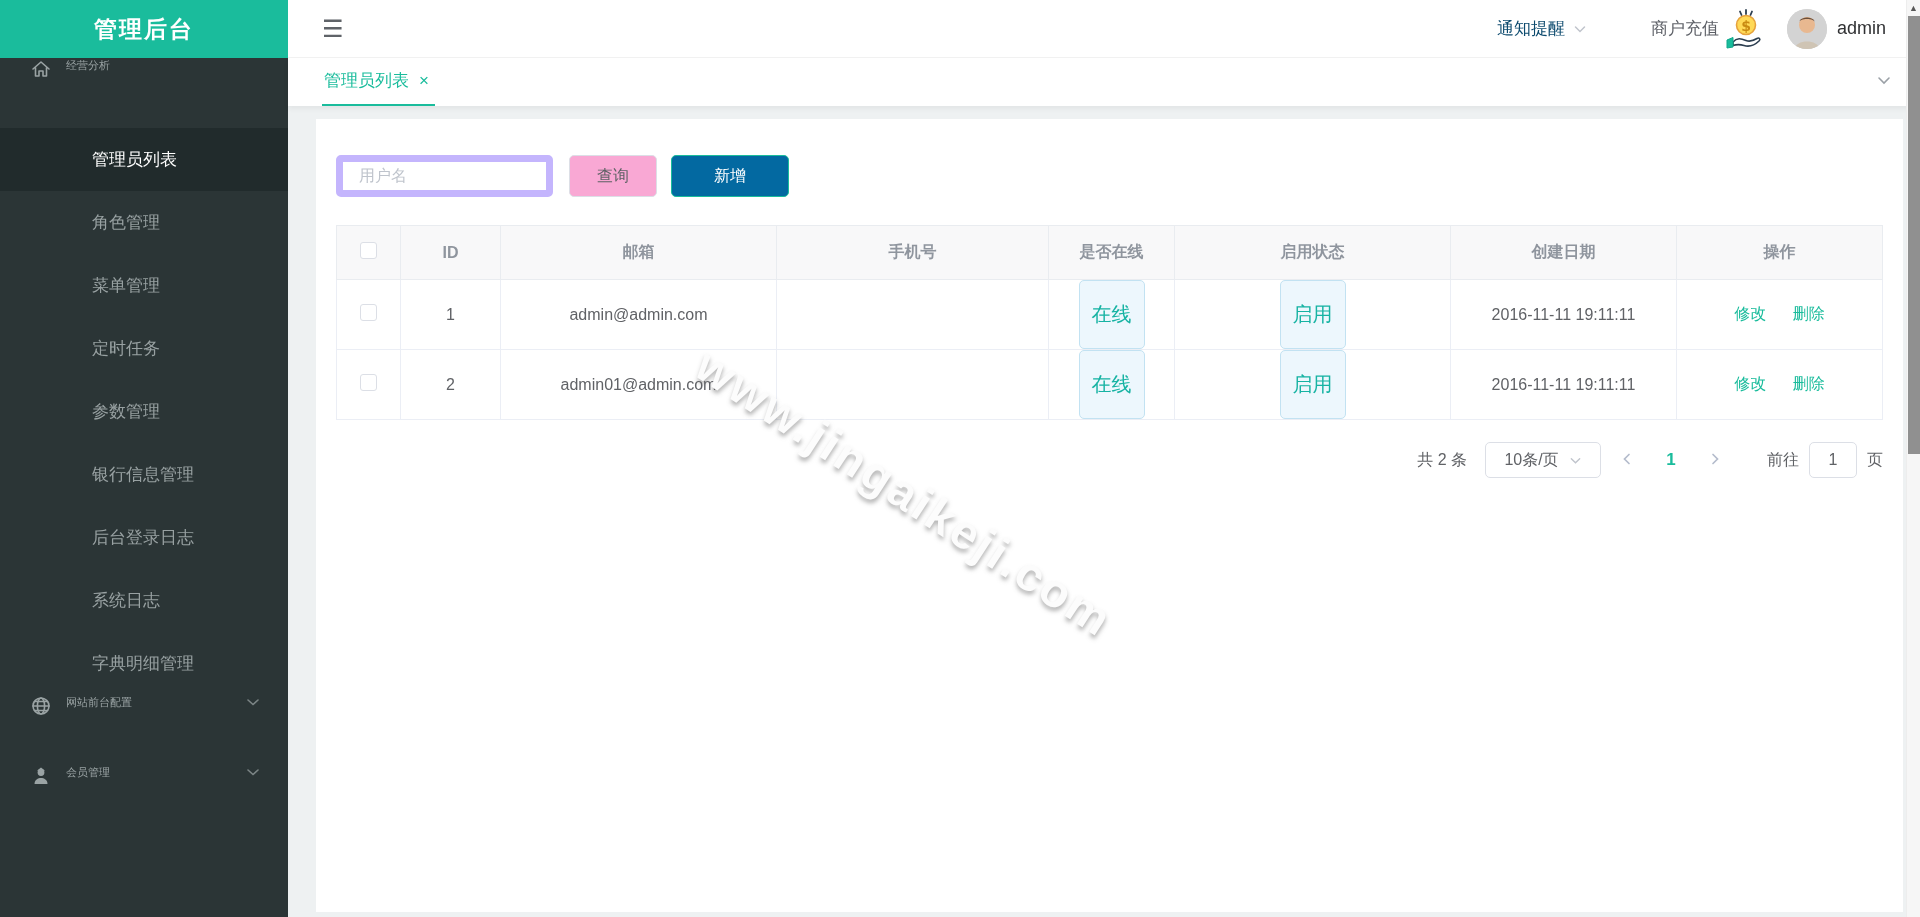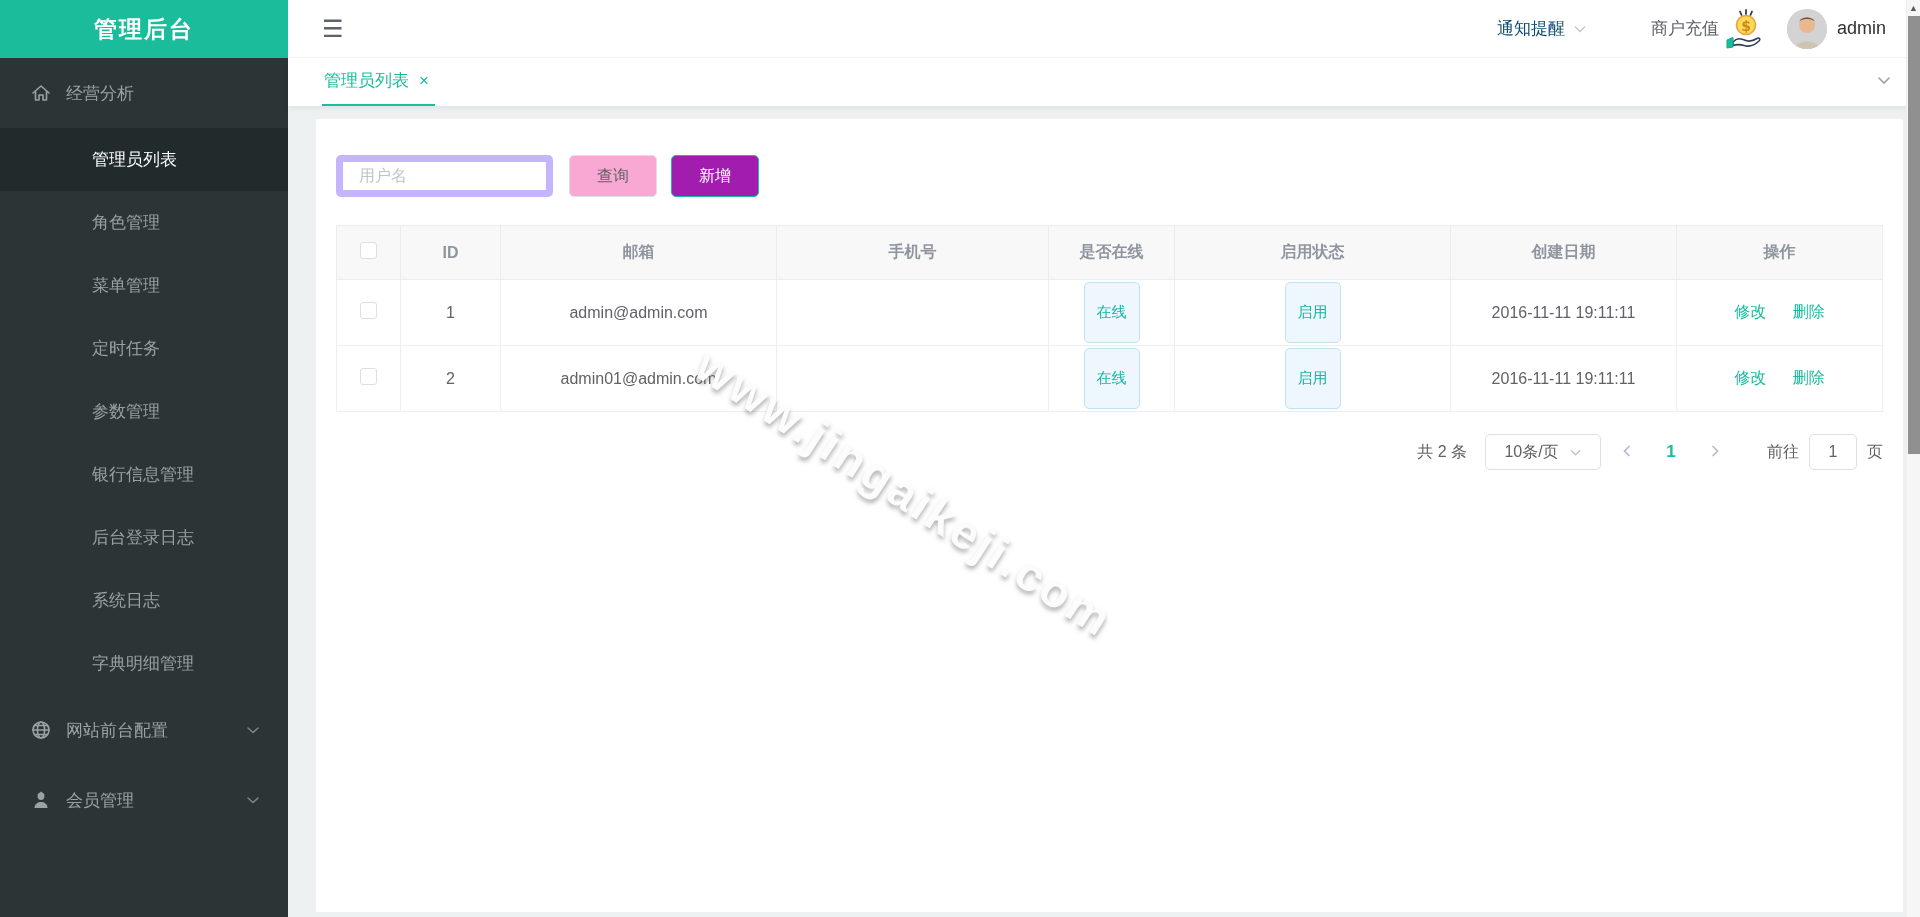--- a/index.html
+++ b/index.html
@@ -3,21 +3,21 @@
 <meta charset="utf-8">
 <style>
   * { margin:0; padding:0; box-sizing:border-box; }
   html,body { width:1920px; height:917px; overflow:hidden; font-family:"Liberation Sans","DejaVu Sans",sans-serif; background:#eef1f2; }
   .app { display:flex; width:100%; height:100%; position:relative; }
 
   
   .sidebar { width:288px; height:100%; background:#2b3536; flex:0 0 288px; display:flex; flex-direction:column; }
   .logo { height:58px; background:#1abc9c; color:#fff; font-size:23px; font-weight:bold; display:flex; align-items:center; justify-content:center; letter-spacing:2px; }
   .menu { flex:1; overflow:hidden; }
-  .menu-item { height:70px; display:flex; align-items:center; padding:0 28px 0 30px; color:#9aa3a4; font-size:17px; cursor:pointer; }
+  .menu-item { height:70px; display:flex; align-items:flex-start; padding:0 28px 0 30px; color:#9aa3a4; font-size:11px; cursor:pointer; }
   .menu-item .mi-icon { width:22px; height:22px; margin-right:14px; flex:0 0 22px; }
   .menu-item .mi-label { flex:1; }
   .menu-item.active-parent { color:#f2f4f4; }
   .menu-item .chev { width:14px; height:14px; opacity:.8; }
   .submenu { }
   .sub-item { height:63px; line-height:63px; padding-left:92px; color:#98a1a2; font-size:17px; cursor:pointer; }
   .sub-item.active { background:#212b2c; color:#ffffff; }
 
   
   .main { flex:1; display:flex; flex-direction:column; min-width:0; }
@@ -40,30 +40,30 @@
 
   .content { flex:1; padding:13px 17px 5px 28px; position:relative; min-height:0; }
   .card { background:#fff; width:100%; height:100%; padding:36px 20px 20px 20px; position:relative; }
 
   
   .toolbar { display:flex; align-items:center; }
   .search-input { width:217px; height:42px; border:7px solid #c4b5fd; border-radius:5px; padding:0 16px; font-size:16px; color:#606266; outline:none; }
   .search-input::placeholder { color:#bfc4cc; }
   .btn { height:42px; border-radius:5px; font-size:16px; cursor:pointer; }
   .btn-plain { width:88px; margin-left:16px; background:#f9a8d4; border:1px solid #dcdfe6; color:#606266; }
-  .btn-primary { width:88px; margin-left:14px; background:#a21caf; border:1px solid #1abc9c; color:#fff; }
+  .btn-primary { width:118px; margin-left:14px; background:#0369a1; border:1px solid #1abc9c; color:#fff; }
 
   
   table { border-collapse:collapse; table-layout:fixed; width:100%; margin-top:28px; }
   thead th { background:#f8f8f9; color:#8f959e; font-size:16px; font-weight:bold; height:54px; border:1px solid #e9ecf0; border-left:none; text-align:center; }
   thead th:first-child { border-left:1px solid #e9ecf0; }
   tbody td { height:66px; border-bottom:1px solid #ebeef5; border-right:1px solid #ebeef5; text-align:center; color:#606266; font-size:16px; background:transparent; }
   tbody td:first-child { border-left:1px solid #ebeef5; }
   .checkbox { display:inline-block; width:17px; height:17px; border:1px solid #dcdfe6; border-radius:3px; background:#fff; cursor:pointer; }
-  .tag { display:inline-block; padding:20px 12px; font-size:15px; color:#17b3a3; background:#edf7fd; border:1px solid #c2e2f2; border-radius:5px; }
+  .tag { display:inline-block; padding:20px 12px; font-size:20px; color:#17b3a3; background:#edf7fd; border:1px solid #c2e2f2; border-radius:5px; }
   .link { color:#1abc9c; font-size:16px; cursor:pointer; text-decoration:none; }
   .link + .link { margin-left:22px; }
 
   
   .pagination { margin-top:22px; display:flex; align-items:center; justify-content:flex-end; color:#606266; font-size:16px; }
   .pg-total { margin-right:18px; }
   .pg-size { width:116px; height:36px; border:1px solid #dcdfe6; border-radius:5px; display:flex; align-items:center; justify-content:center; color:#606266; cursor:pointer; position:relative; }
   .pg-size .chev-sm { margin-left:10px; }
   .pg-arrow { width:40px; text-align:center; color:#b4bccc; font-size:18px; cursor:pointer; margin:0 6px; }
   .pg-current { width:36px; text-align:center; color:#1abc9c; font-weight:bold; font-size:17px; cursor:pointer; }

